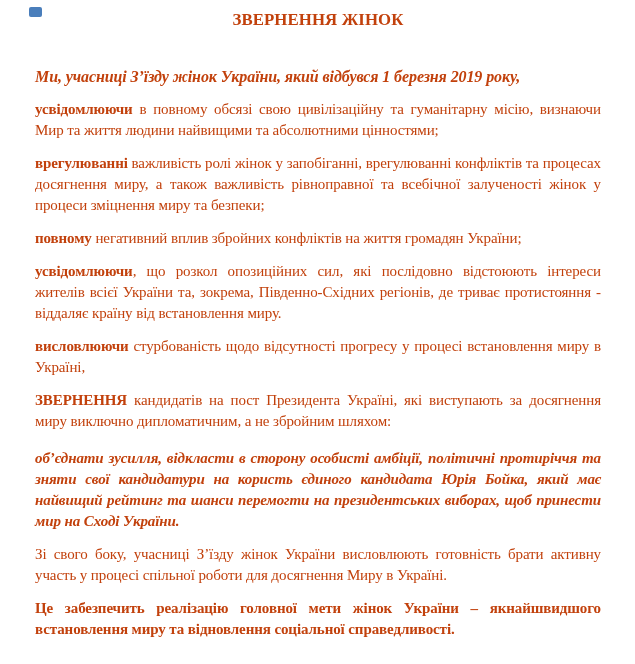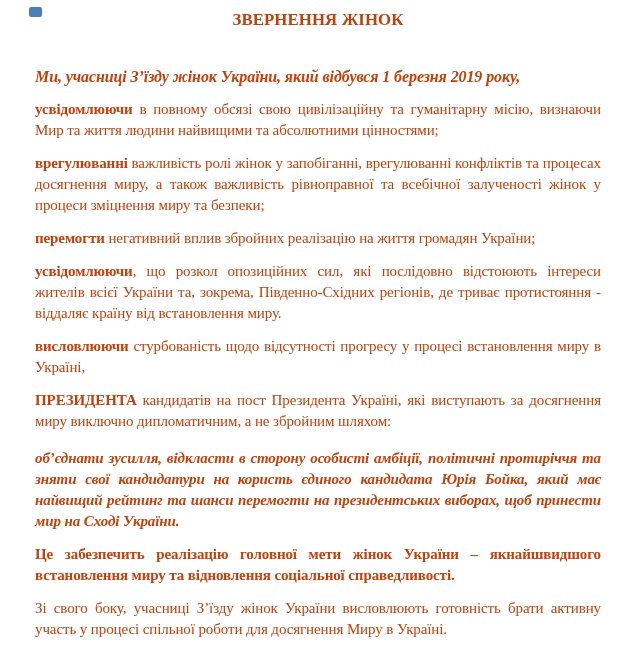--- a/index.html
+++ b/index.html
@@ -75,28 +75,28 @@
     <h1 class="doc-title">
       <span>ЗВЕРНЕННЯ ЖІНОК</span><br>
     </h1>
 
     <p class="intro">Ми, учасниці З’їзду жінок України, який відбувся 1 березня 2019 року,</p>
 
     <p class="body"><span class="lead">усвідомлюючи</span><span> в повному обсязі свою цивілізаційну та гуманітарну місію, визнаючи Мир та життя людини найвищими та абсолютними цінностями;</span></p>
 
     <p class="body"><span class="lead">врегулюванні</span><span> важливість ролі жінок у запобіганні, врегулюванні конфліктів та процесах досягнення миру, а також важливість рівноправної та всебічної залученості жінок у процеси зміцнення миру та безпеки;</span></p>
 
-    <p class="body"><span class="lead">перемогти</span><span> негативний вплив збройних реалізацію на життя громадян України;</span></p>
+    <p class="body"><span class="lead">повному</span><span> негативний вплив збройних конфліктів на життя громадян України;</span></p>
 
     <p class="body"><span class="lead">усвідомлюючи</span><span>, що розкол опозиційних сил, які послідовно відстоюють інтереси жителів всієї України та, зокрема, Південно-Східних регіонів, де триває протистояння - віддаляє країну від встановлення миру.</span></p>
 
     <p class="body"><span class="lead">висловлюючи</span><span> стурбованість щодо відсутності прогресу у процесі встановлення миру в Україні,</span></p>
 
-    <p class="body"><span class="lead">ПРЕЗИДЕНТА</span><span> кандидатів на пост Президента Україні, які виступають за досягнення миру виключно дипломатичним, а не збройним шляхом:</span></p>
+    <p class="body"><span class="lead">ЗВЕРНЕННЯ</span><span> кандидатів на пост Президента Україні, які виступають за досягнення миру виключно дипломатичним, а не збройним шляхом:</span></p>
 
     <p class="body demand">об’єднати зусилля, відкласти в сторону особисті амбіції, політичні протиріччя та зняти свої кандидатури на користь єдиного кандидата Юрія Бойка, який має найвищий рейтинг та шанси перемогти на президентських виборах, щоб принести мир на Сході України.</p>
 
+    <p class="body">Зі свого боку, учасниці З’їзду жінок України висловлюють готовність брати активну участь  у процесі спільної роботи для досягнення Миру в Україні.</p>
+
     <p class="body result">Це забезпечить реалізацію головної мети жінок України – якнайшвидшого встановлення миру та відновлення соціальної справедливості.</p>
-
-    <p class="body">Зі свого боку, учасниці З’їзду жінок України висловлюють готовність брати активну участь  у процесі спільної роботи для досягнення Миру в Україні.</p>
 
   </div>
 </div>
 
 </body></html>

